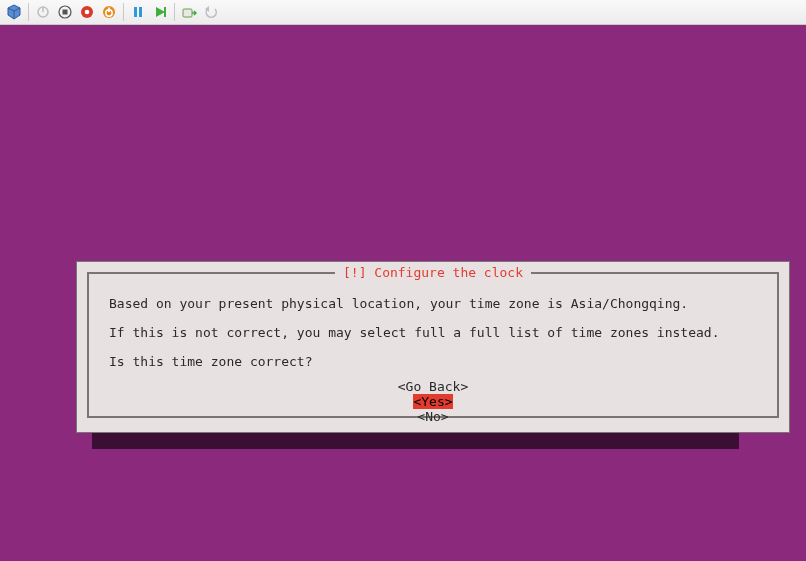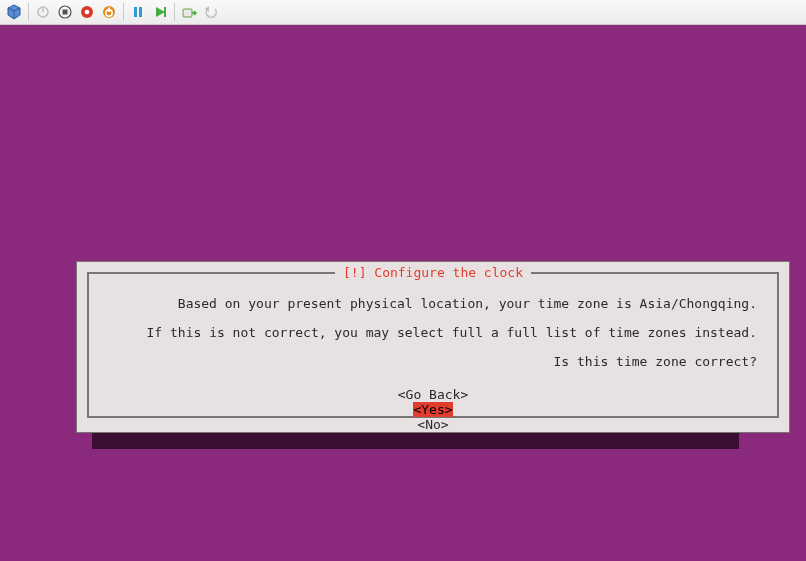--- a/index.html
+++ b/index.html
@@ -88,23 +88,22 @@
     transform: translateX(-50%);
     padding: 0 8px;
     background: #e8e1e1;
     color: #e33b2e;
     white-space: pre;
     font-family: inherit;
   }
   .dlg-line {
     white-space: pre;
     margin: 0 0 14px 0;
-    text-align: right;
-  }
-  .dlg-line.last { margin-bottom: 18px; }
+  }
+  .dlg-line.last { margin-bottom: 10px; }
 
   .btn-row {
     display: flex;
     align-items: center;
     font-family: inherit;
     white-space: pre;
     flex-direction: column;
   }
   .btn {
     cursor: pointer;

